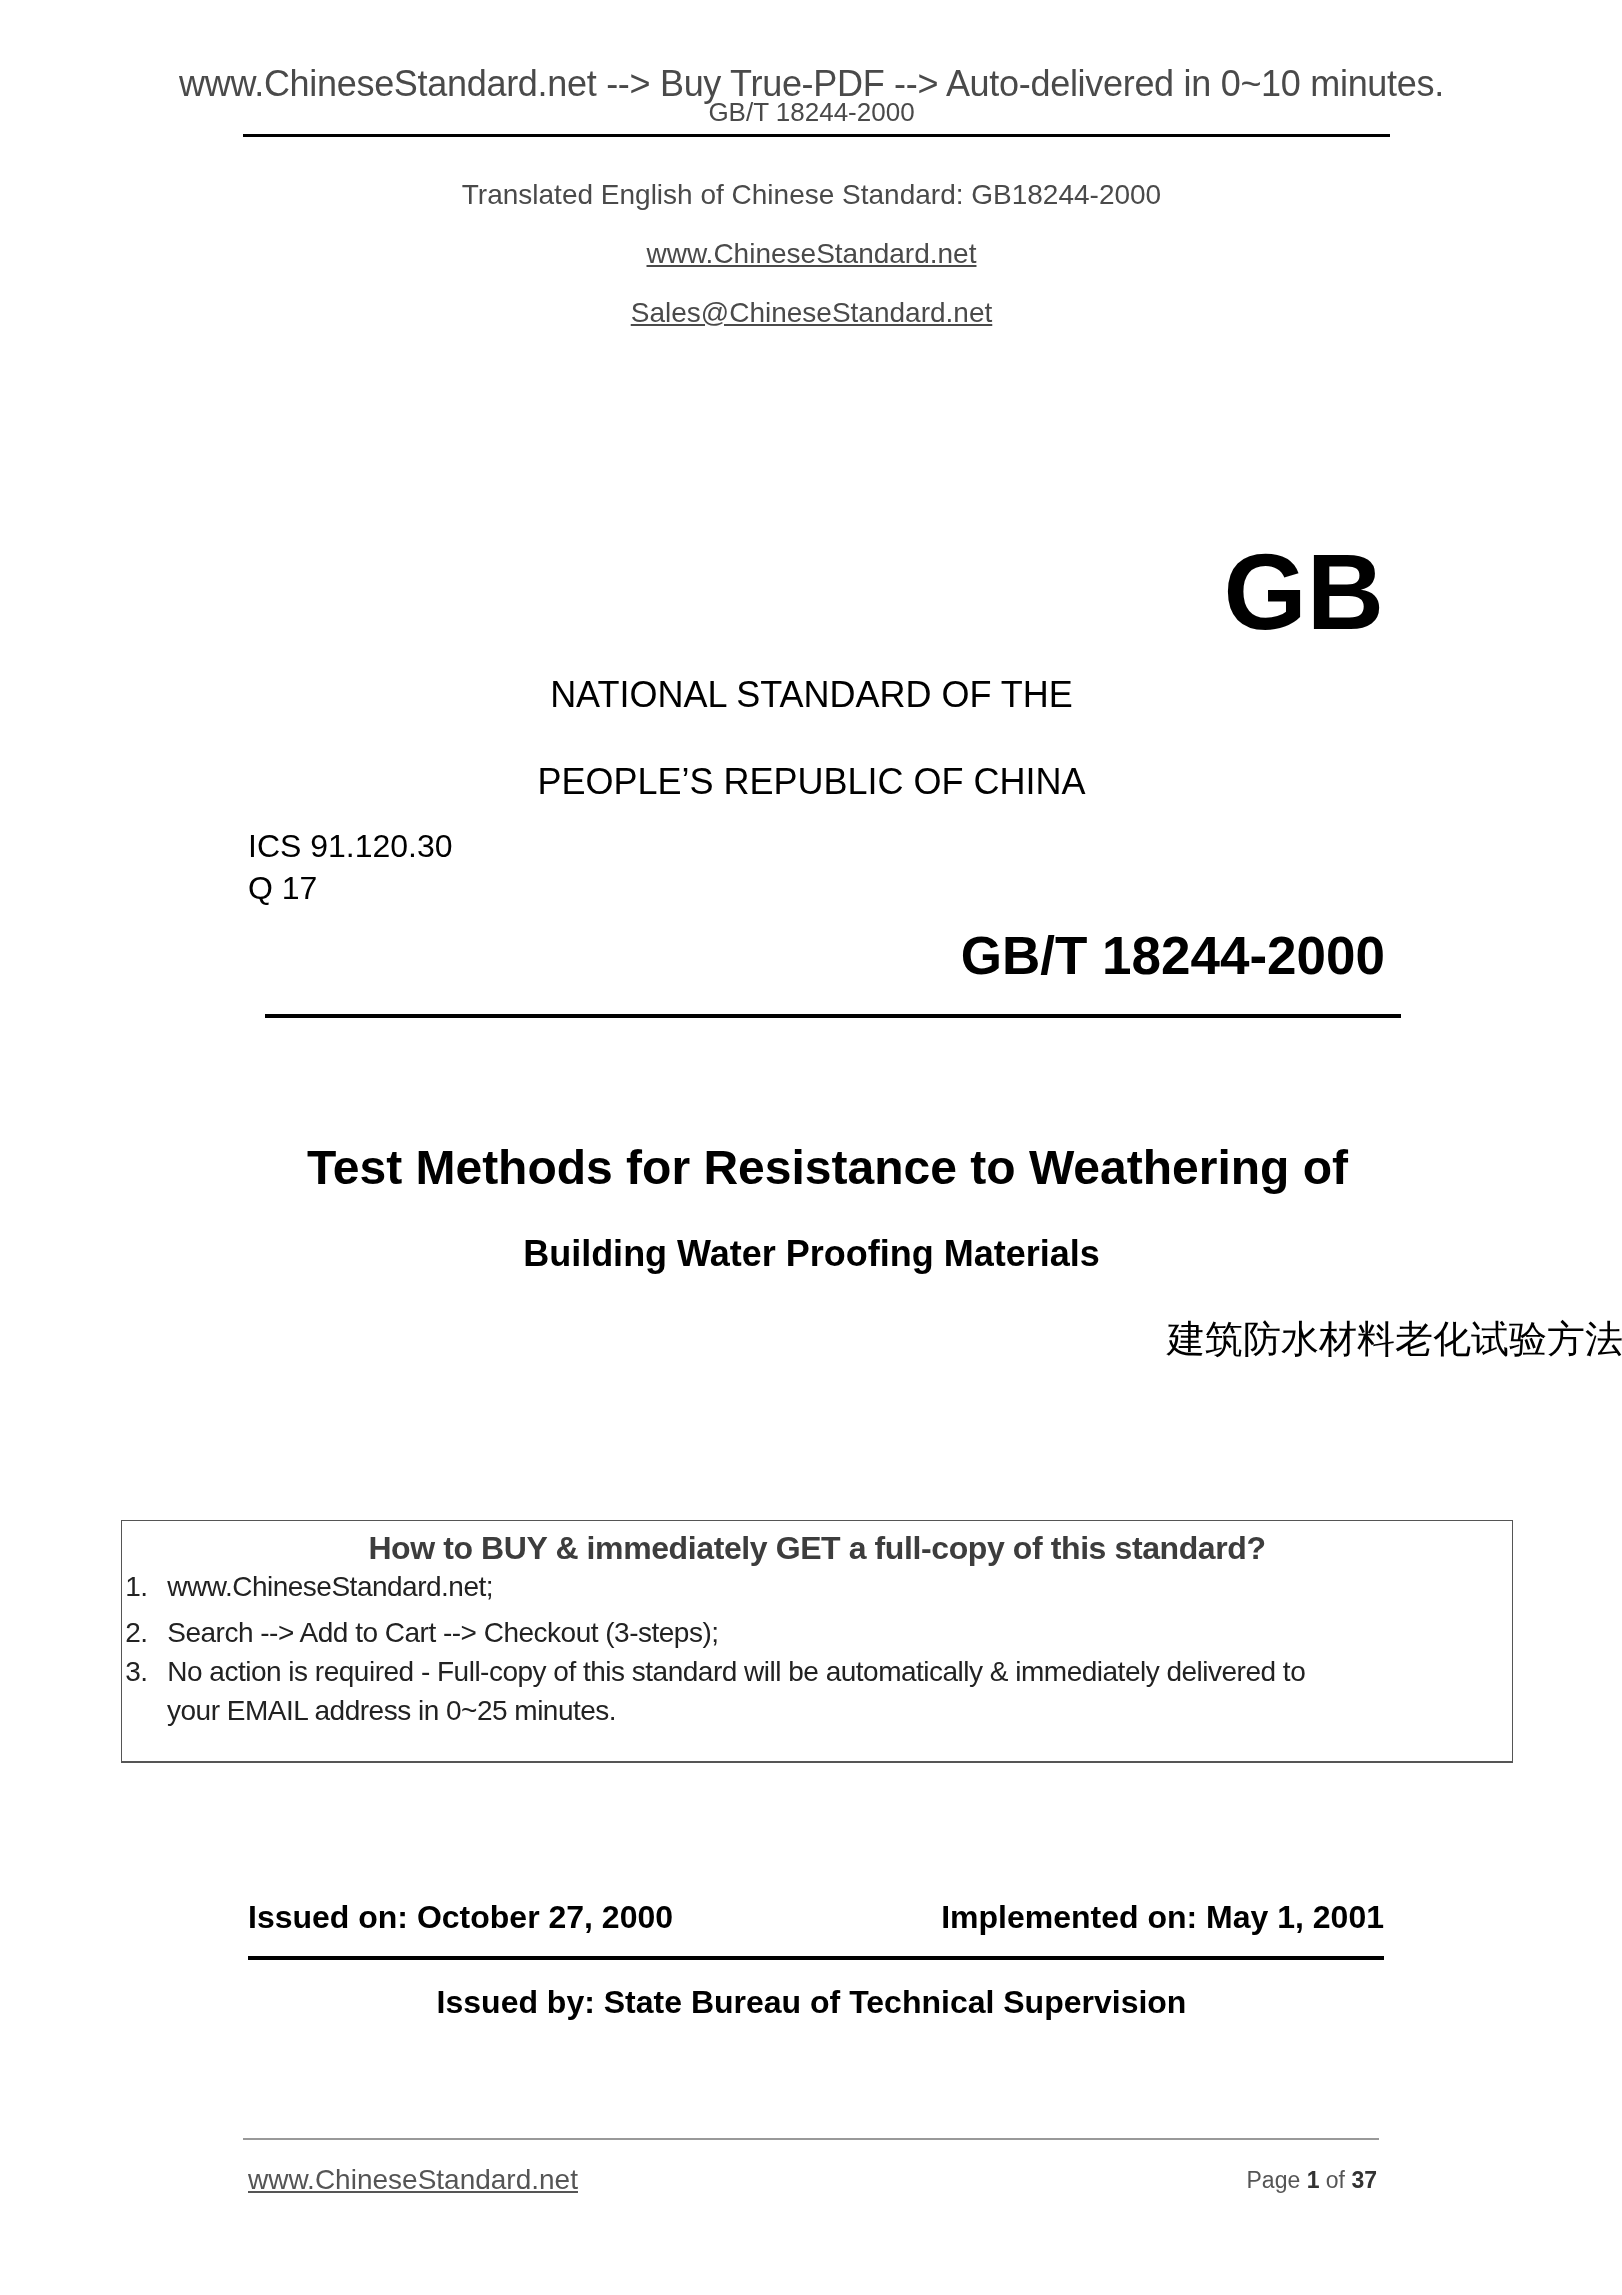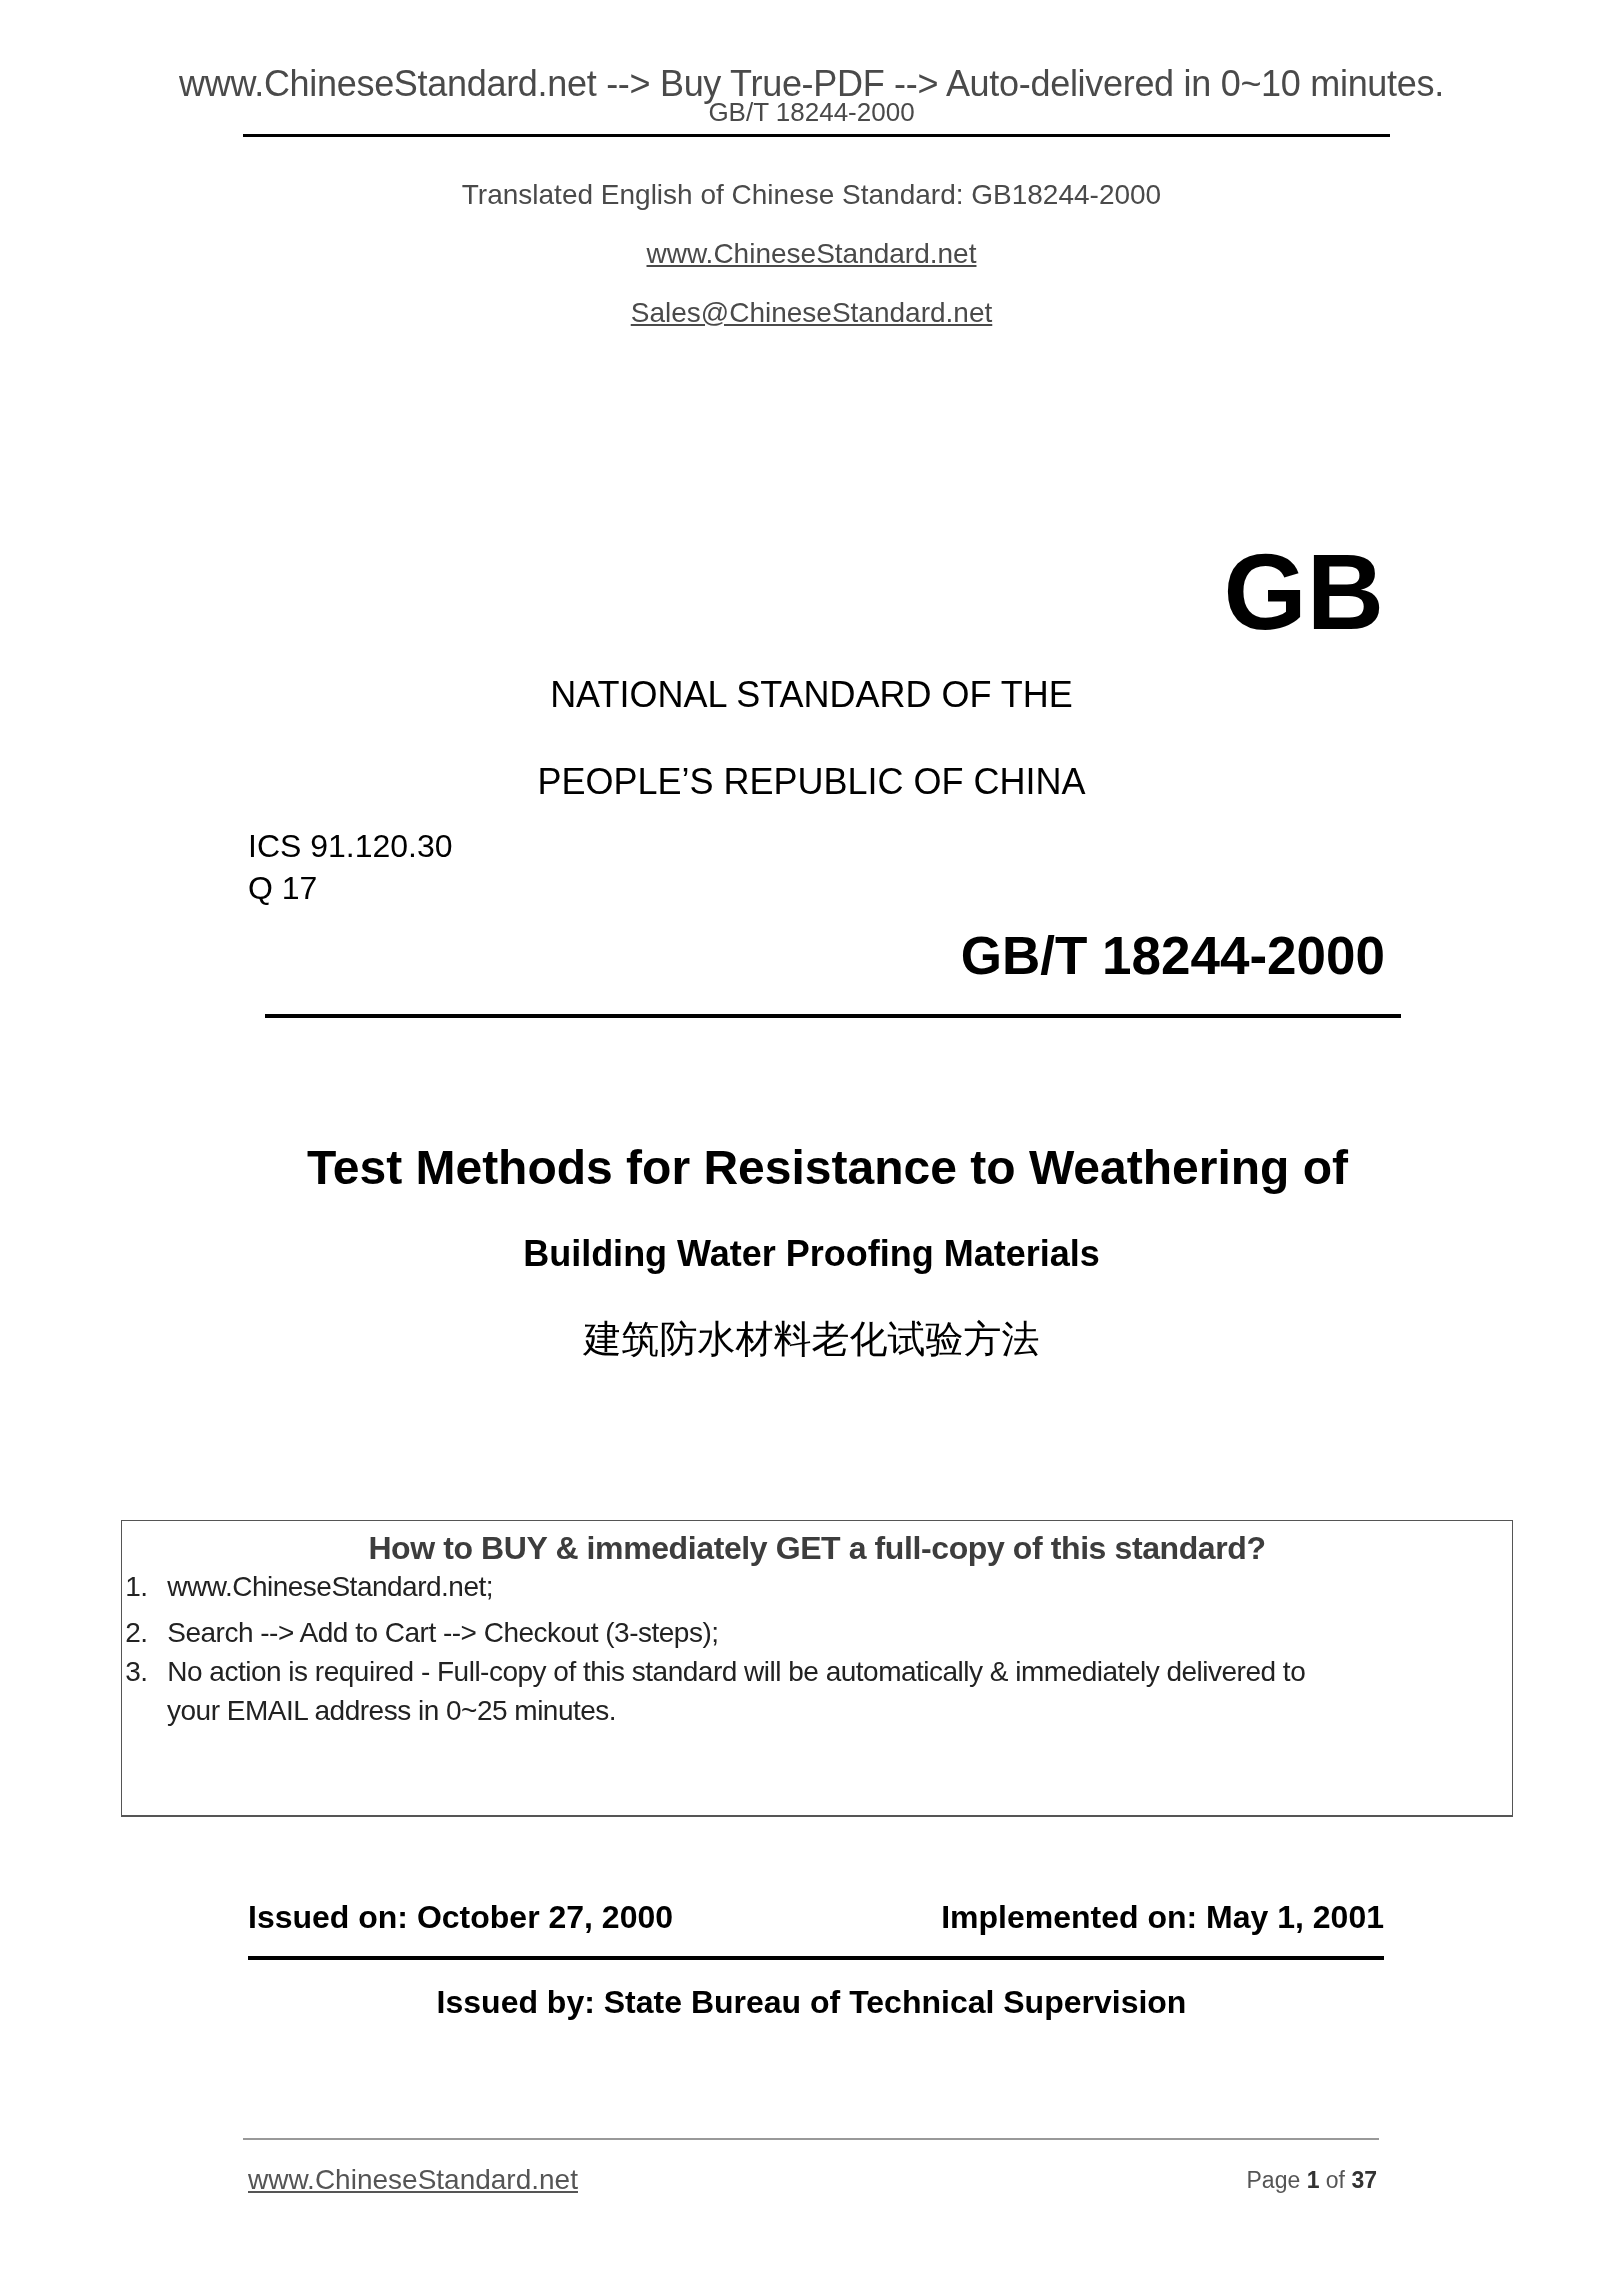--- a/index.html
+++ b/index.html
@@ -22,23 +22,23 @@
   #gb-big { top: 534px; right: 239px; font-size: 107px; font-weight: bold; line-height: 117px; }
   #national1 { top: 675px; font-size: 36px; line-height: 40px; }
   #national2 { top: 762px; font-size: 36px; line-height: 40px; }
   #ics { left: 248px; top: 828px; font-size: 32px; line-height: 37px; }
   #q17 { left: 248px; top: 870px; font-size: 32px; line-height: 37px; }
   #gbt-big { top: 926px; right: 238px; font-size: 53px; font-weight: bold; line-height: 60px; }
   #mid-rule { top: 1014px; left: 265px; width: 1136px; height: 4.2px; }
 
   #title1 { top: 1139px; font-size: 48px; font-weight: bold; line-height: 58px; padding-left: 16px; }
   #title2 { top: 1225px; font-size: 36px; font-weight: bold; line-height: 58px; }
-  #title-cn { top: 1316px; font-size: 38px; line-height: 47px; }
+  #title-cn { top: 1316px; font-size: 38px; line-height: 47px; text-align: right; }
 
-  #buy-box { left: 121px; top: 1520px; width: 1392px; height: 297px; border: 1.7px solid #555;
+  #buy-box { left: 121px; top: 1520px; width: 1392px; height: 243px; border: 1.7px solid #555;
              border-bottom-width: 2.5px; box-sizing: border-box; color: #222; }
   #buy-heading { position: absolute; left: 0; width: 100%; top: 6.7px; text-align: center;
                  font-size: 32px; font-weight: bold; line-height: 40px; color: #3d3d3d;
                  letter-spacing: -0.4px; }
   .buy-item { position: absolute; left: 3.3px; font-size: 28px; line-height: 37px; white-space: nowrap;
               letter-spacing: -0.5px; }
   .buy-item .num { display: inline-block; width: 42px; }
   #buy-1 { top: 47px; }
   #buy-2 { top: 93px; }
   #buy-3 { top: 132px; }

